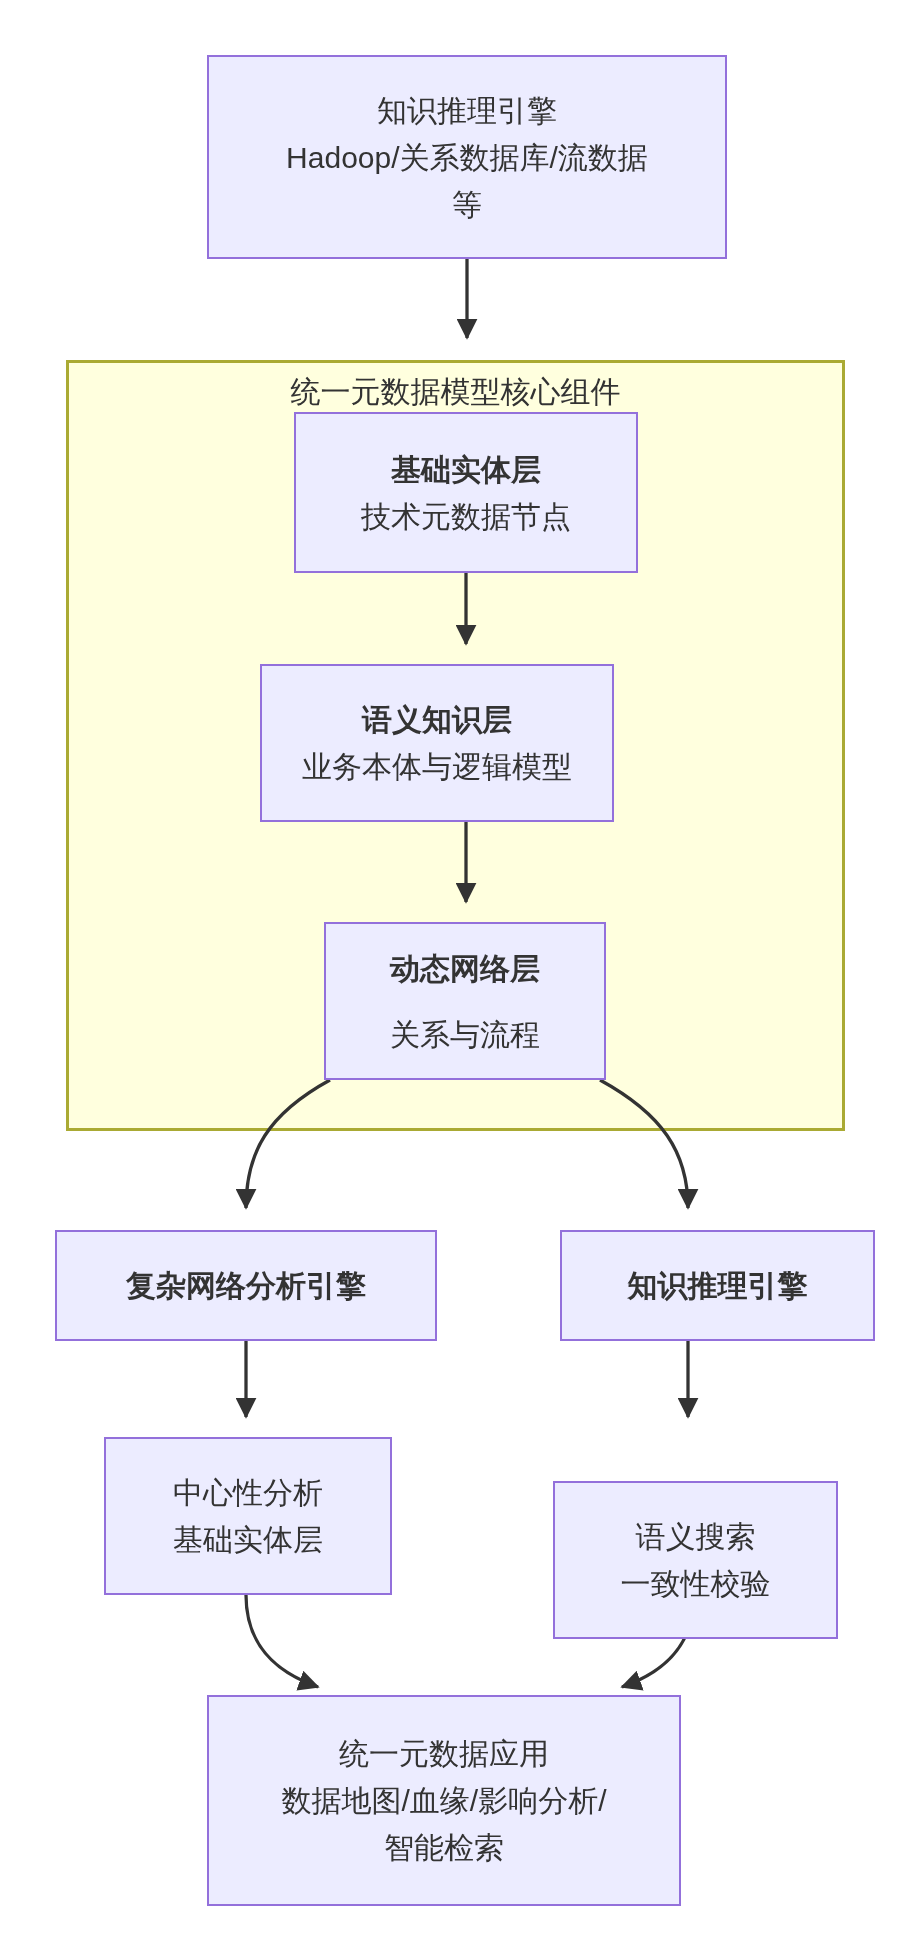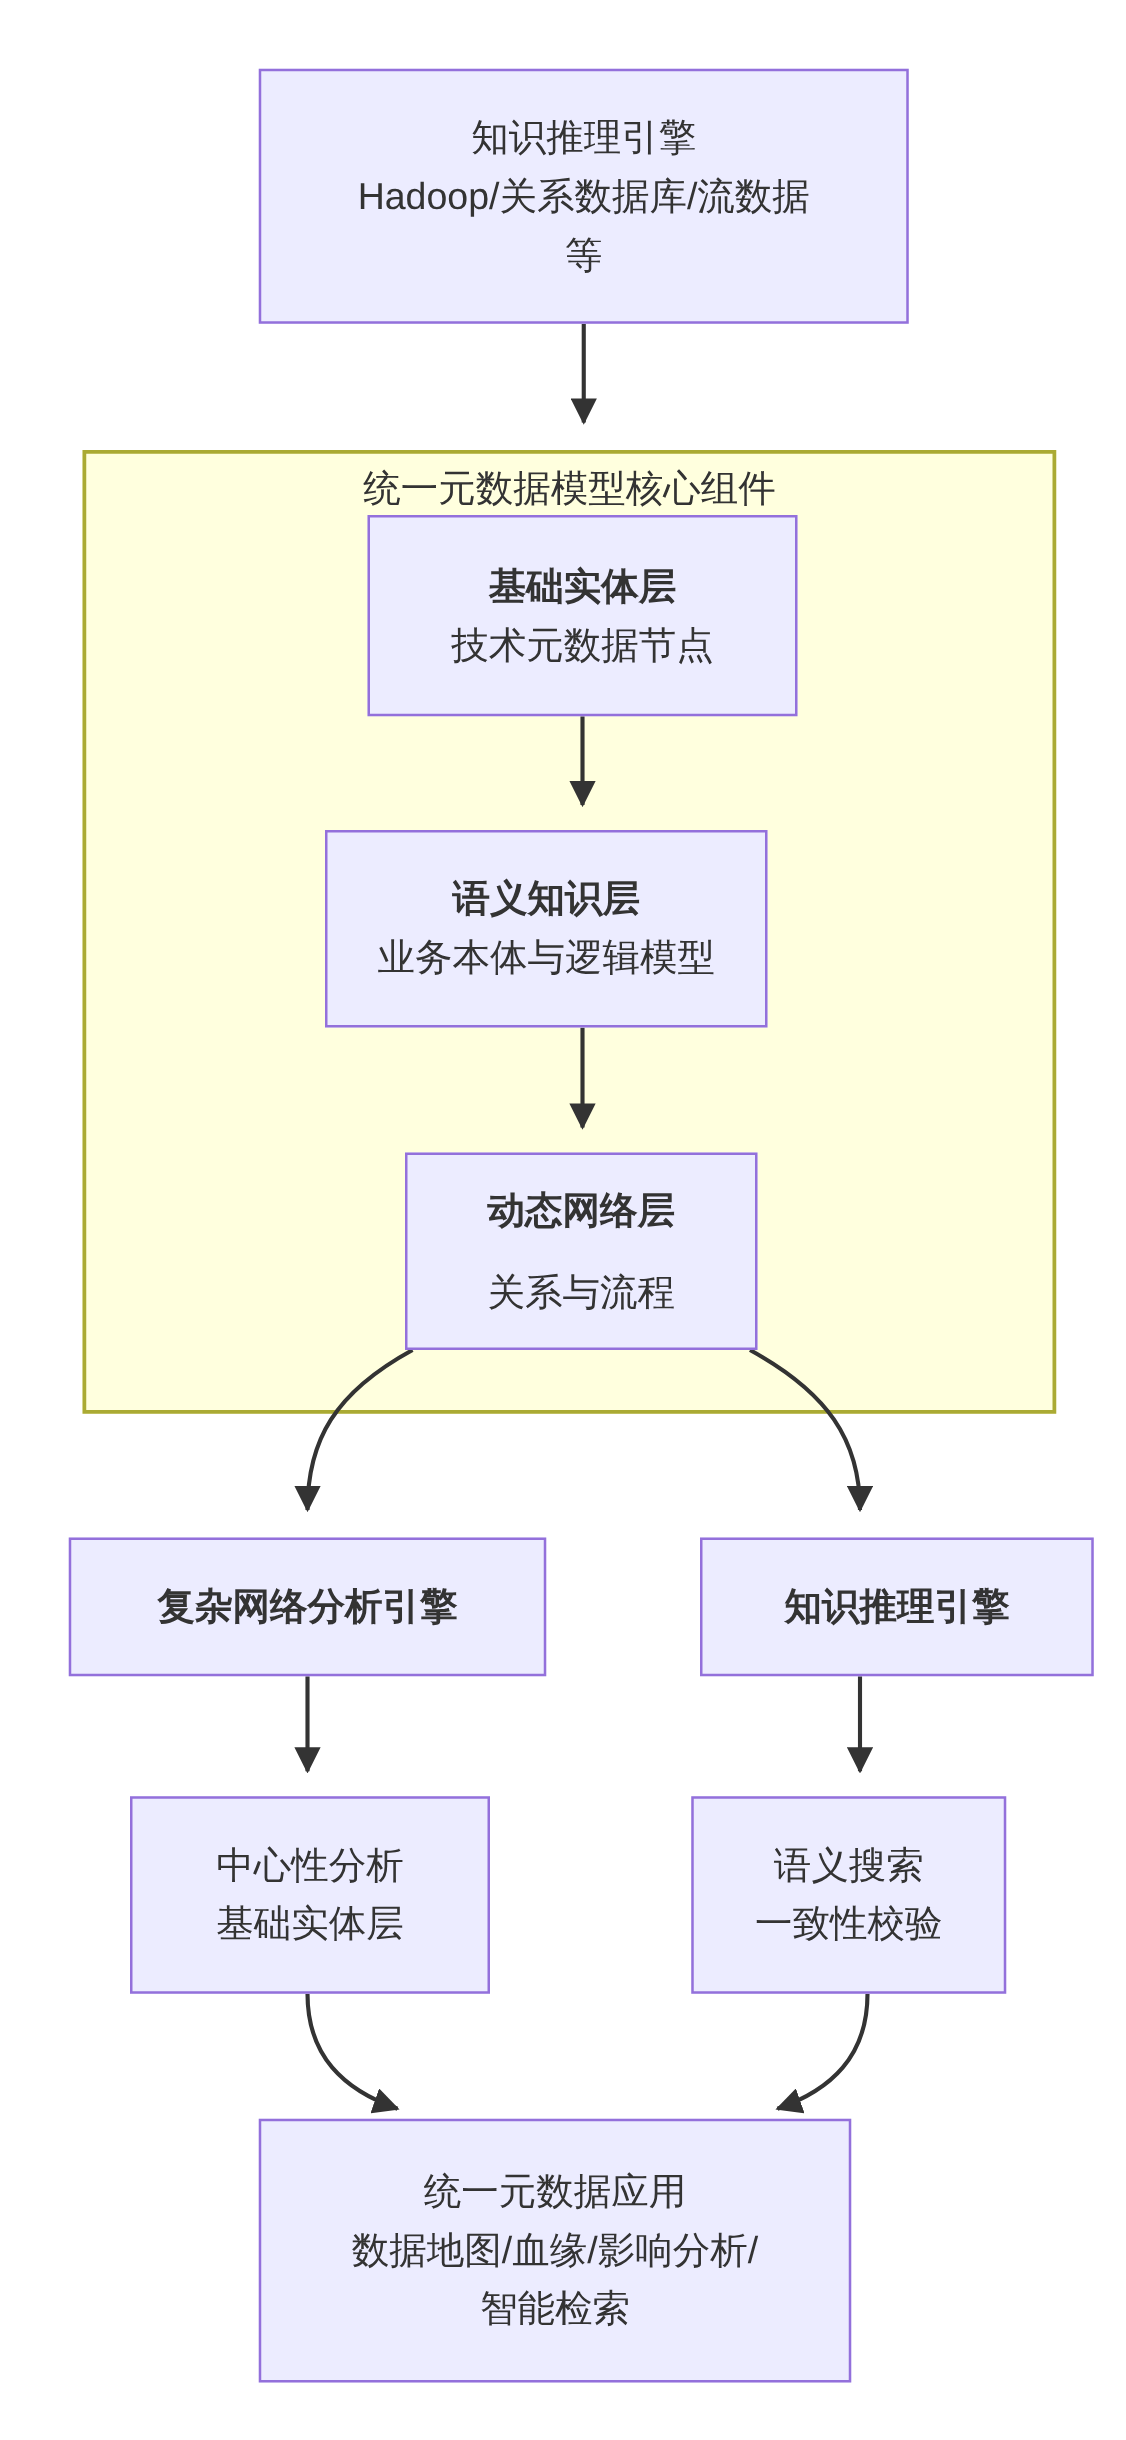--- a/index.html
+++ b/index.html
@@ -111,21 +111,21 @@
 
   <div class="node" style="left:560px;top:1230px;width:315px;height:111px;">
     <span class="line bold">知识推理引擎</span>
   </div>
 
   <div class="node" style="left:104px;top:1437px;width:288px;height:158px;">
     <span class="line">中心性分析</span>
     <span class="line">基础实体层</span>
   </div>
 
-  <div class="node" style="left:553px;top:1437px;width:252px;height:158px;align-items:center;">
+  <div class="node" style="left:553px;top:1481px;width:285px;height:158px;align-items:center;">
     <span class="line">语义搜索</span>
     <span class="line">一致性校验</span>
   </div>
 
   <div class="node" style="left:207px;top:1695px;width:474px;height:211px;">
     <span class="line">统一元数据应用</span>
     <span class="line">数据地图/血缘/影响分析/</span>
     <span class="line">智能检索</span>
   </div>
 

